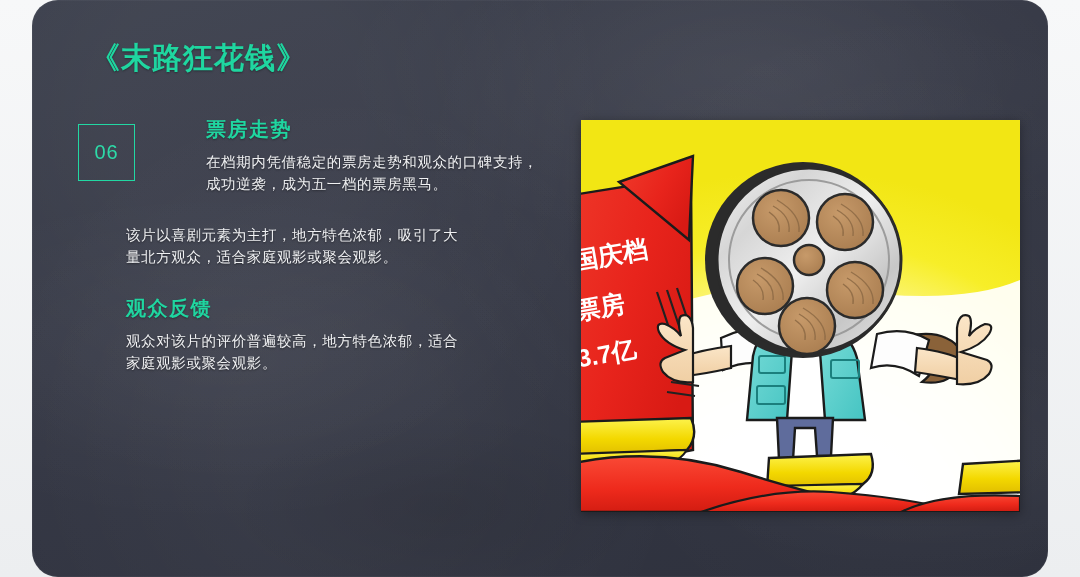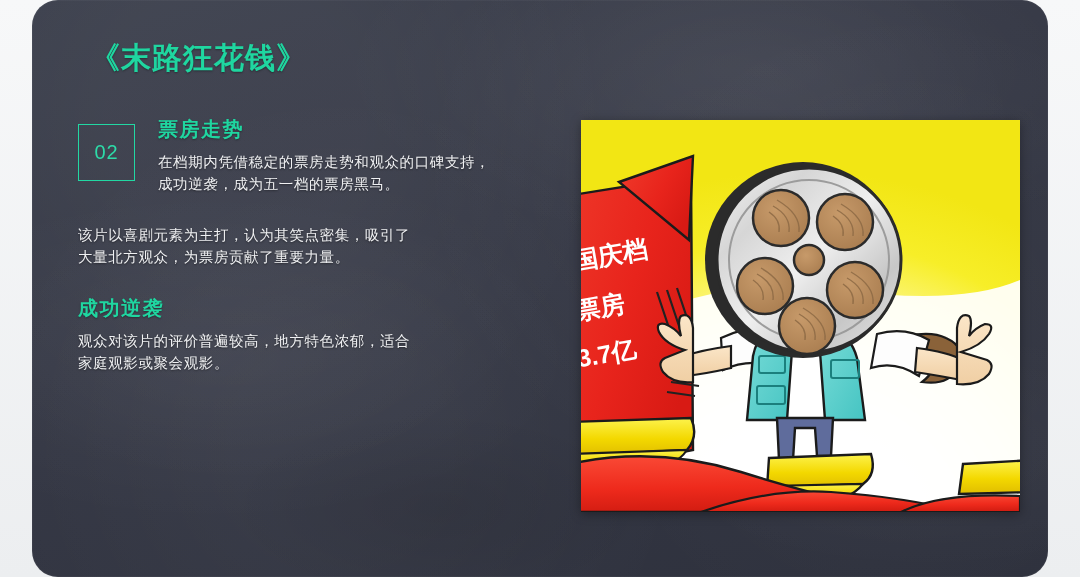--- a/index.html
+++ b/index.html
@@ -91,21 +91,21 @@
     margin-top: 6px;
     margin-right: 23px;
   }
   .num-box span {
     font-size: 20px;
     color: #2ddba8;
     letter-spacing: 1px;
     font-family: "Liberation Sans", "DejaVu Sans", sans-serif;
   }
 
-  .item-body { flex: 1 1 auto; padding-top: 0px; }
+  .item-body { flex: 1 1 auto; padding-top: 0px; margin-left: 48px; }
 
   .item-head {
     font-size: 20px;
     font-weight: bold;
     color: #1fd6a0;
     letter-spacing: 1.5px;
     text-shadow: 0 1px 2px rgba(0,0,0,0.35);
     margin: 0 0 11px 0;
     line-height: 1.1;
   }
@@ -139,37 +139,37 @@
 <div id="stage">
 
   <div class="panel">
 
     <div class="slide-title">《末路狂花钱》</div>
 
     <div class="items">
 
       <div class="item">
         <div class="num-box">
-          <span>02</span>
+          <span>06</span>
         </div>
         <div class="item-body">
           <div class="item-head">票房走势</div>
           <div class="item-text">在档期内凭借稳定的票房走势和观众的口碑支持，成功逆袭，成为五一档的票房黑马。</div>
         </div>
       </div>
 
       <div class="item">
         <div class="item-body">
-          <div class="item-text">该片以喜剧元素为主打，认为其笑点密集，吸引了大量北方观众，为票房贡献了重要力量。</div>
+          <div class="item-text">该片以喜剧元素为主打，地方特色浓郁，吸引了大量北方观众，适合家庭观影或聚会观影。</div>
         </div>
       </div>
 
       <div class="item">
         <div class="item-body">
-          <div class="item-head">成功逆袭</div>
+          <div class="item-head">观众反馈</div>
           <div class="item-text">观众对该片的评价普遍较高，地方特色浓郁，适合家庭观影或聚会观影。</div>
         </div>
       </div>
 
     </div>
 
     <div class="illustration">
       <svg width="439" height="392" viewBox="0 0 439 392" xmlns="http://www.w3.org/2000/svg">
         <defs>
           <radialGradient id="burst" cx="50%" cy="108%" r="95%">

